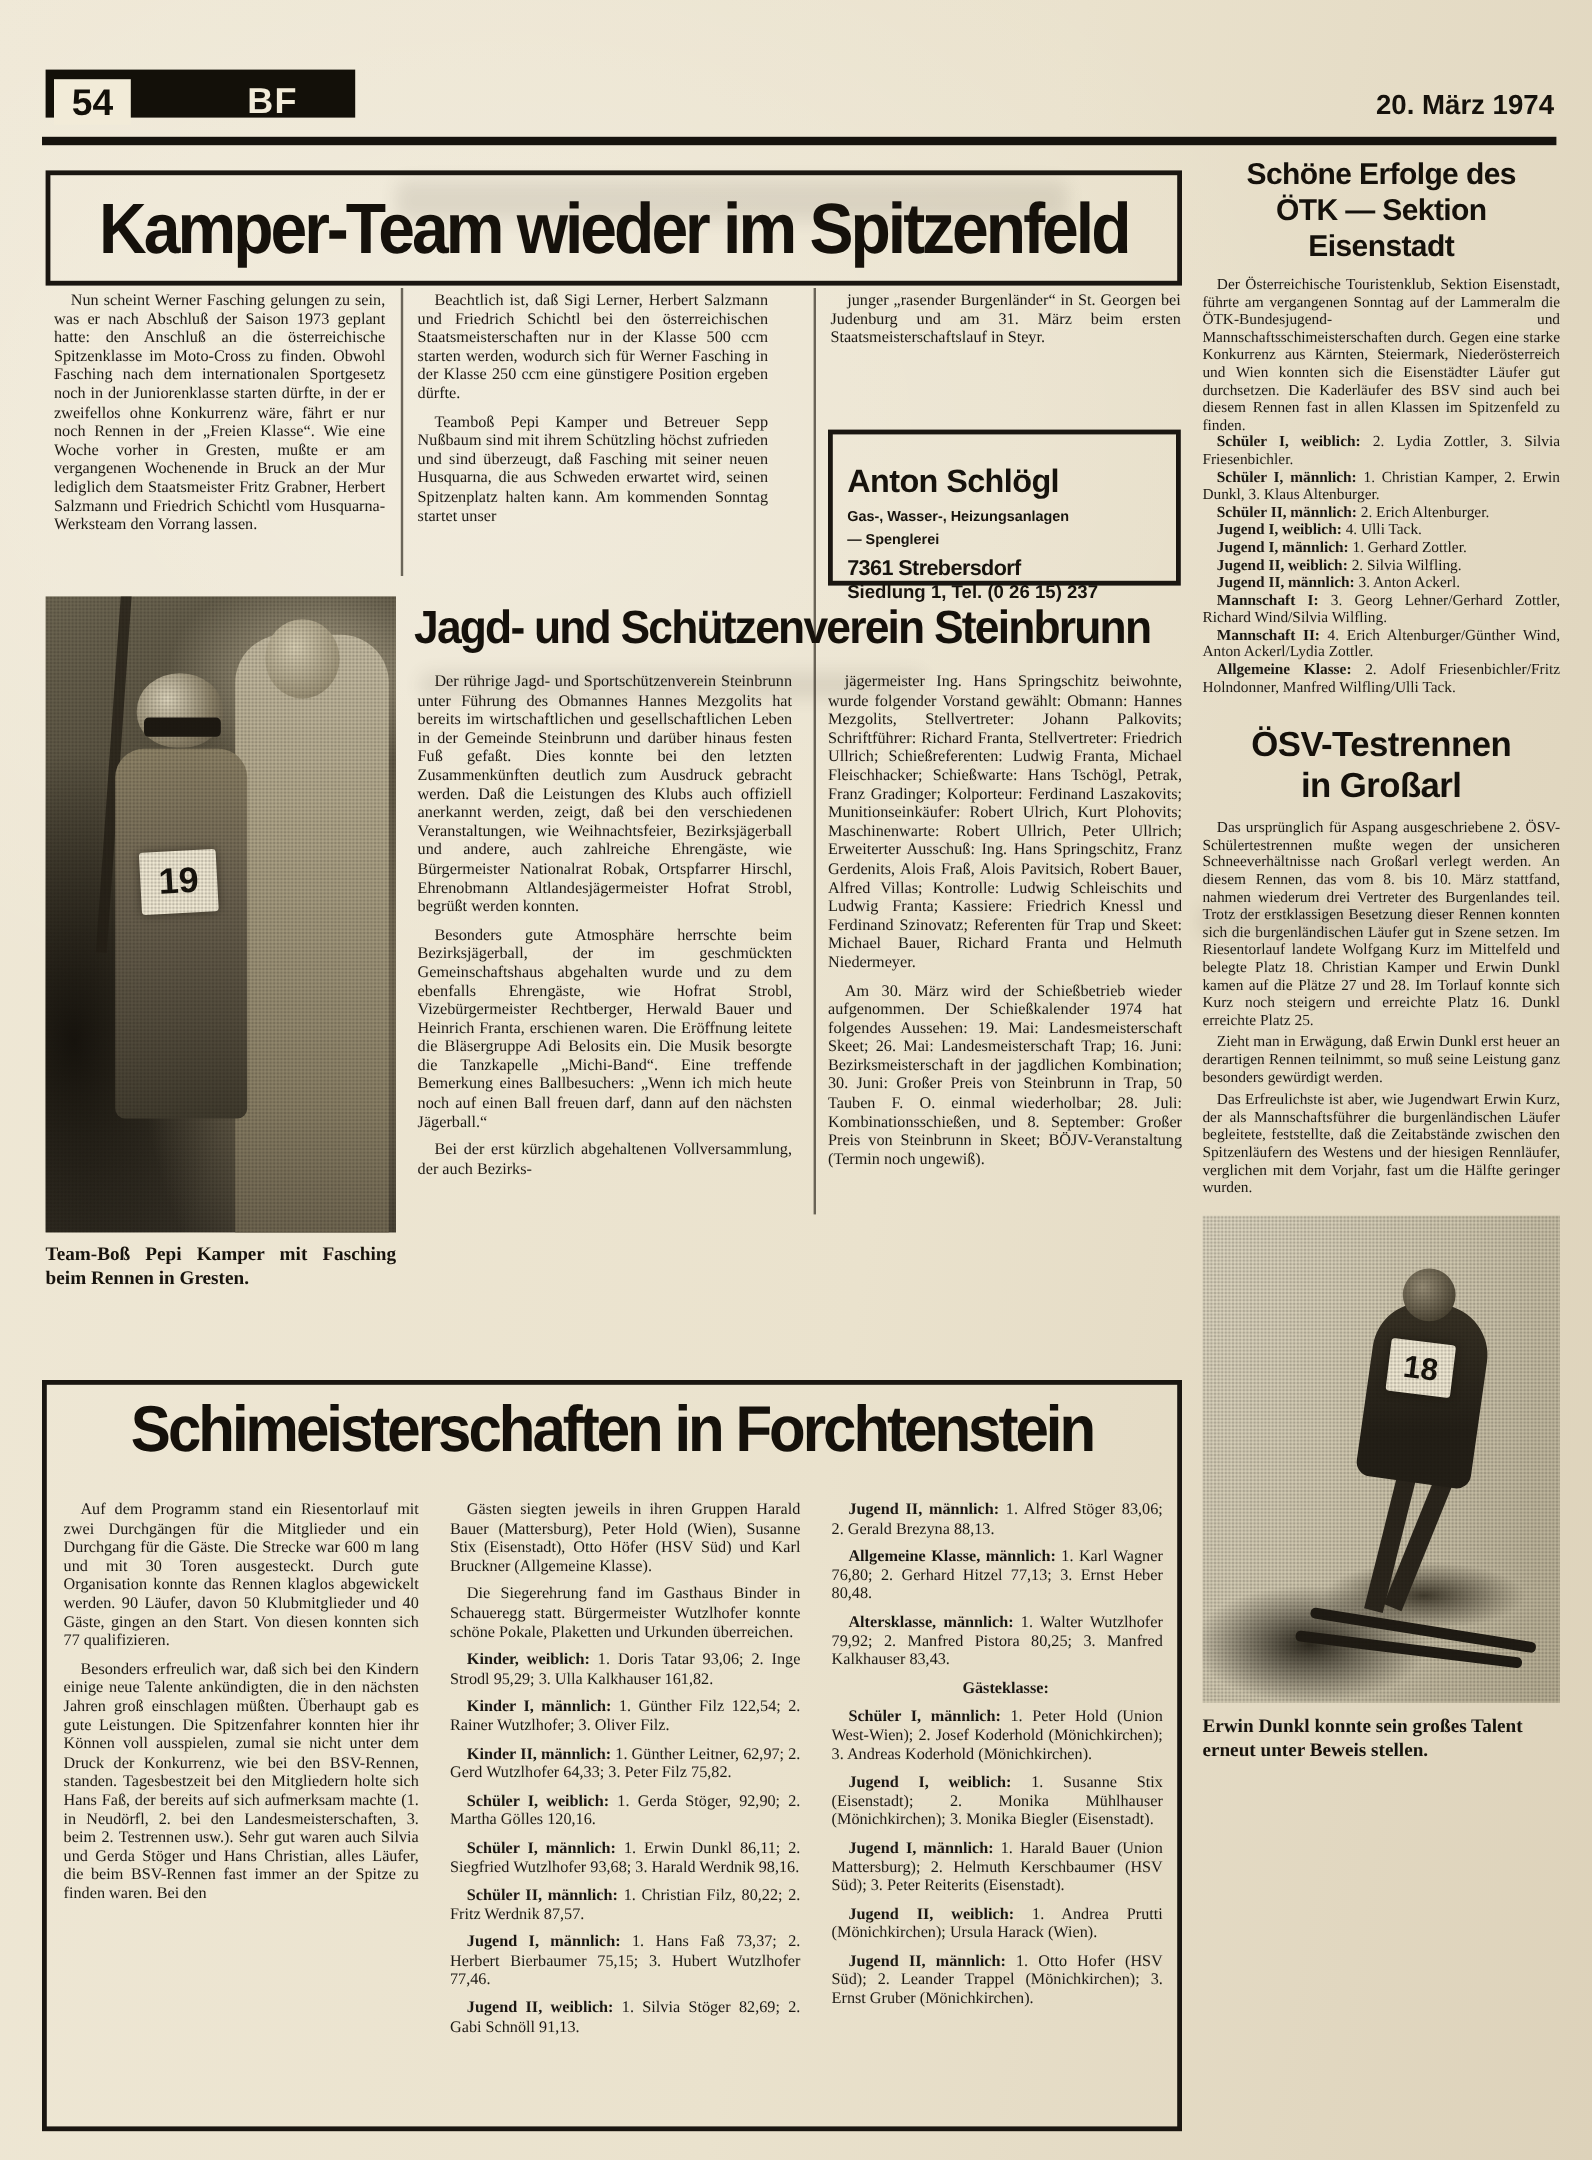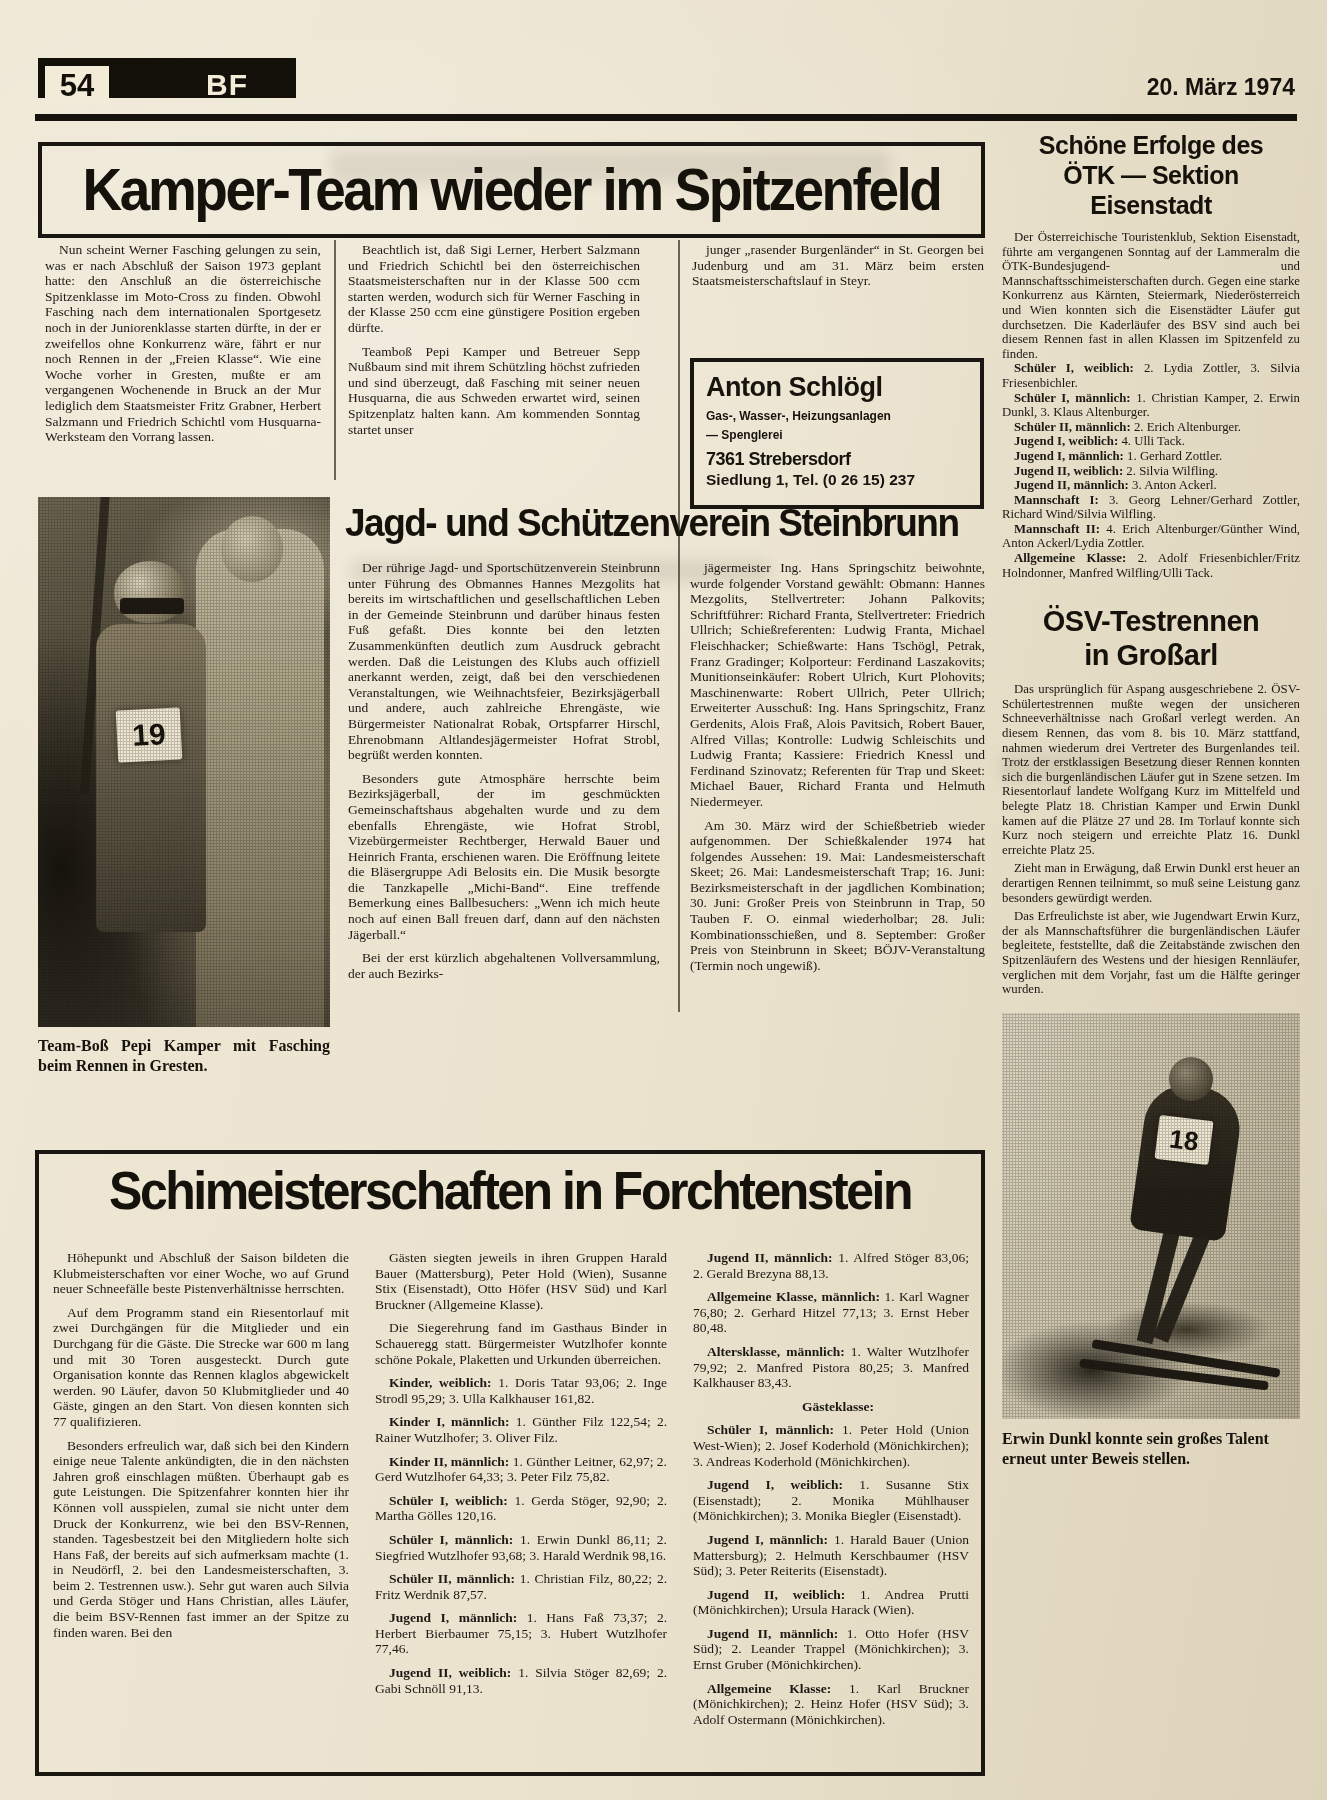--- a/index.html
+++ b/index.html
@@ -37,22 +37,22 @@
   .bodytext p{margin:0 0 8px 0;text-indent:14px;}
   .bodytext p:last-child{margin-bottom:0;}
   .col{position:absolute;}
   .c-k1{left:45px;top:242px;width:276px;}
   .c-k2{left:348px;top:242px;width:292px;}
   .c-k3{left:692px;top:242px;width:292px;}
   .vrule{position:absolute;width:2px;background:#46403333;background:#3d382d;opacity:.75;}
   .vr1{left:334px;top:240px;height:240px;}
   .vr2{left:678px;top:240px;height:772px;}
 
-  .ad-box{position:absolute;left:690px;top:358px;width:294px;height:151px;
-    padding:10px 12px;box-sizing:border-box;font-family:"Liberation Sans",sans-serif;color:#17130d;}
+  .ad-box{position:absolute;left:690px;top:358px;width:294px;height:130px;
+    padding:24px 12px;box-sizing:border-box;font-family:"Liberation Sans",sans-serif;color:#17130d;}
   .ad-name{font-size:27px;font-weight:bold;letter-spacing:-.5px;margin-bottom:4px;}
   .ad-line{font-size:12px;font-weight:bold;line-height:19px;}
   .ad-addr1{font-size:18px;font-weight:bold;margin-top:4px;letter-spacing:-.5px;}
   .ad-addr2{font-size:15.5px;font-weight:bold;margin-top:1px;}
 
   .stb-headline{position:absolute;left:345px;top:504px;width:645px;
     font:bold 37px/1 "Liberation Sans",sans-serif;letter-spacing:-1.5px;transform:scaleY(1.05);
     white-space:nowrap;color:#15110b;}
   .c-s1{left:348px;top:560px;width:312px;}
   .c-s2{left:690px;top:560px;width:295px;}
@@ -189,21 +189,20 @@
       <span>19</span>
     </div>
   </div>
   <div class="caption cap1">Team-Boß Pepi Kamper mit Fasching beim Rennen in Gresten.</div>
 
   <div class="forch-box box">
     <div class="forch-headline-wrap">
       <span class="forch-headline">Schimeisterschaften in Forchtenstein</span>
     </div>
     <div class="col c-f1 bodytext">
-      <p>Höhepunkt und Abschluß der Saison bildeten die Klubmeisterschaften vor einer Woche, wo auf Grund neuer Schneefälle beste Pistenverhältnisse herrschten.</p>
       <p>Auf dem Programm stand ein Riesentorlauf mit zwei Durchgängen für die Mitglieder und ein Durchgang für die Gäste. Die Strecke war 600 m lang und mit 30 Toren ausgesteckt. Durch gute Organisation konnte das Rennen klaglos abgewickelt werden. 90 Läufer, davon 50 Klubmitglieder und 40 Gäste, gingen an den Start. Von diesen konnten sich 77 qualifizieren.</p>
       <p>Besonders erfreulich war, daß sich bei den Kindern einige neue Talente ankündigten, die in den nächsten Jahren groß einschlagen müßten. Überhaupt gab es gute Leistungen. Die Spitzenfahrer konnten hier ihr Können voll ausspielen, zumal sie nicht unter dem Druck der Konkurrenz, wie bei den BSV-Rennen, standen. Tagesbestzeit bei den Mitgliedern holte sich Hans Faß, der bereits auf sich aufmerksam machte (1. in Neudörfl, 2. bei den Landesmeisterschaften, 3. beim 2. Testrennen usw.). Sehr gut waren auch Silvia und Gerda Stöger und Hans Christian, alles Läufer, die beim BSV-Rennen fast immer an der Spitze zu finden waren. Bei den</p>
     </div>
     <div class="col c-f2 bodytext">
       <p>Gästen siegten jeweils in ihren Gruppen Harald Bauer (Mattersburg), Peter Hold (Wien), Susanne Stix (Eisenstadt), Otto Höfer (HSV Süd) und Karl Bruckner (Allgemeine Klasse).</p>
       <p>Die Siegerehrung fand im Gasthaus Binder in Schaueregg statt. Bürgermeister Wutzlhofer konnte schöne Pokale, Plaketten und Urkunden überreichen.</p>
       <p class="res"><b>Kinder, weiblich:</b> <span>1. Doris Tatar 93,06; 2. Inge Strodl 95,29; 3. Ulla Kalkhauser 161,82.</span></p>
       <p class="res"><b>Kinder I, männlich:</b> <span>1. Günther Filz 122,54; 2. Rainer Wutzlhofer; 3. Oliver Filz.</span></p>
       <p class="res"><b>Kinder II, männlich:</b> <span>1. Günther Leitner, 62,97; 2. Gerd Wutzlhofer 64,33; 3. Peter Filz 75,82.</span></p>
       <p class="res"><b>Schüler I, weiblich:</b> <span>1. Gerda Stöger, 92,90; 2. Martha Gölles 120,16.</span></p>
@@ -215,21 +214,20 @@
     <div class="col c-f3 bodytext">
       <p class="res"><b>Jugend II, männlich:</b> <span>1. Alfred Stöger 83,06; 2. Gerald Brezyna 88,13.</span></p>
       <p class="res"><b>Allgemeine Klasse, männlich:</b> <span>1. Karl Wagner 76,80; 2. Gerhard Hitzel 77,13; 3. Ernst Heber 80,48.</span></p>
       <p class="res"><b>Altersklasse, männlich:</b> <span>1. Walter Wutzlhofer 79,92; 2. Manfred Pistora 80,25; 3. Manfred Kalkhauser 83,43.</span></p>
       <p class="guest-head">Gästeklasse:</p>
       <p class="res"><b>Schüler I, männlich:</b> <span>1. Peter Hold (Union West-Wien); 2. Josef Koderhold (Mönichkirchen); 3. Andreas Koderhold (Mönichkirchen).</span></p>
       <p class="res"><b>Jugend I, weiblich:</b> <span>1. Susanne Stix (Eisenstadt); 2. Monika Mühlhauser (Mönichkirchen); 3. Monika Biegler (Eisenstadt).</span></p>
       <p class="res"><b>Jugend I, männlich:</b> <span>1. Harald Bauer (Union Mattersburg); 2. Helmuth Kerschbaumer (HSV Süd); 3. Peter Reiterits (Eisenstadt).</span></p>
       <p class="res"><b>Jugend II, weiblich:</b> <span>1. Andrea Prutti (Mönichkirchen); Ursula Harack (Wien).</span></p>
       <p class="res"><b>Jugend II, männlich:</b> <span>1. Otto Hofer (HSV Süd); 2. Leander Trappel (Mönichkirchen); 3. Ernst Gruber (Mönichkirchen).</span></p>
-      <p class="res"><b>Allgemeine Klasse:</b> <span>1. Karl Bruckner (Mönichkirchen); 2. Heinz Hofer (HSV Süd); 3. Adolf Ostermann (Mönichkirchen).</span></p>
     </div>
   </div>
 
   <div class="sidebar">
     <div class="side-head">
       <div>Schöne Erfolge des</div>
       <div>ÖTK — Sektion</div>
       <div>Eisenstadt</div>
     </div>
     <div class="side-body">

